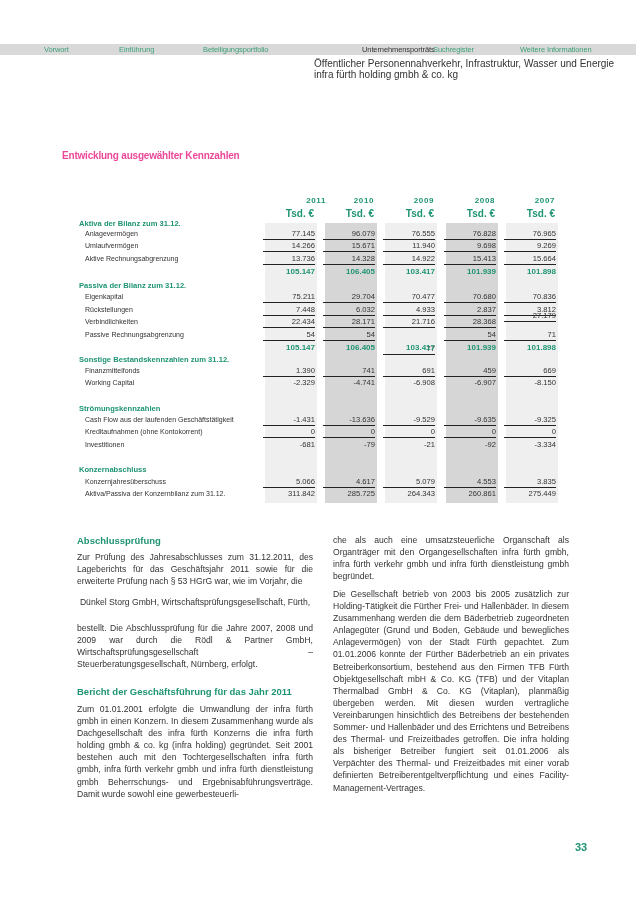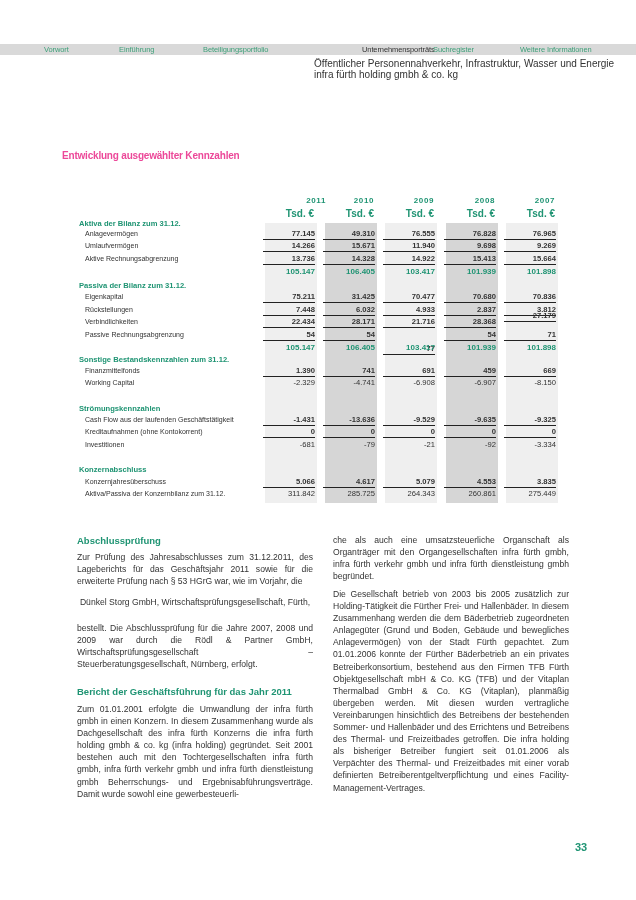--- a/index.html
+++ b/index.html
@@ -13,21 +13,21 @@
 
   .col-bg { position:absolute; top:223px; height:280px; width:52px; }
   .col-bg.light { background:#efefef; }
   .col-bg.dark { background:#d6d6d6; }
   .year { position:absolute; top:196px; width:52px; text-align:right; font-size:8px; font-weight:bold; color:#1f9473; letter-spacing:0.6px; }
   .unit { position:absolute; top:208px; width:52px; text-align:right; font-size:10px; font-weight:bold; color:#1f9473; }
 
   .sec { position:absolute; left:79px; font-size:7.6px; font-weight:bold; color:#1f9473; }
   .rl { position:absolute; left:85px; font-size:7px; color:#333; white-space:nowrap; }
   .cell { position:absolute; width:52px; text-align:right; font-size:7.6px; color:#333; height:10px; line-height:10px; }
-  .cell.ul { border-bottom:1.3px solid #222;font-weight:bold; }
+  .cell.ul { border-bottom:1.3px solid #222; }
   .cell.tot { font-weight:bold; color:#1f9473; font-size:8px; }
 
   .h2 { position:absolute; font-size:9.5px; font-weight:bold; color:#1f9473; }
   .para { position:absolute; width:236px; font-size:8.6px; line-height:12.1px; color:#333; text-align:justify; margin:0; }
   .para.center { text-align:center; }
   .pageno { position:absolute; left:575px; top:841px; font-size:11px; color:#1f9473; font-weight:bold; }
 </style>
 </head>
 <body>
 
@@ -59,21 +59,21 @@
   <div class="year" style="left:503px">2007</div>
   <div class="unit" style="left:262px">Tsd. €</div>
   <div class="unit" style="left:322px">Tsd. €</div>
   <div class="unit" style="left:382px">Tsd. €</div>
   <div class="unit" style="left:443px">Tsd. €</div>
   <div class="unit" style="left:503px">Tsd. €</div>
 
   <div class="sec" style="top:219px">Aktiva der Bilanz zum 31.12.</div>
   <div class="rl" style="top:230px">Anlagevermögen</div>
   <div class="cell ul" style="left:263px;top:229px">77.145</div>
-  <div class="cell ul" style="left:323px;top:229px">49.310</div>
+  <div class="cell ul" style="left:323px;top:229px">96.079</div>
   <div class="cell ul" style="left:383px;top:229px">76.555</div>
   <div class="cell ul" style="left:444px;top:229px">76.828</div>
   <div class="cell ul" style="left:504px;top:229px">76.965</div>
 
   <div class="rl" style="top:242px">Umlaufvermögen</div>
   <div class="cell ul" style="left:263px;top:241px">14.266</div>
   <div class="cell ul" style="left:323px;top:241px">15.671</div>
   <div class="cell ul" style="left:383px;top:241px">11.940</div>
   <div class="cell ul" style="left:444px;top:241px">9.698</div>
   <div class="cell ul" style="left:504px;top:241px">9.269</div>
@@ -87,21 +87,21 @@
 
   <div class="cell tot" style="left:263px;top:267px">105.147</div>
   <div class="cell tot" style="left:323px;top:267px">106.405</div>
   <div class="cell tot" style="left:383px;top:267px">103.417</div>
   <div class="cell tot" style="left:444px;top:267px">101.939</div>
   <div class="cell tot" style="left:504px;top:267px">101.898</div>
 
   <div class="sec" style="top:281px">Passiva der Bilanz zum 31.12.</div>
   <div class="rl" style="top:293px">Eigenkapital</div>
   <div class="cell ul" style="left:263px;top:292px">75.211</div>
-  <div class="cell ul" style="left:323px;top:292px">31.425</div>
+  <div class="cell ul" style="left:323px;top:292px">29.704</div>
   <div class="cell ul" style="left:383px;top:292px">70.477</div>
   <div class="cell ul" style="left:444px;top:292px">70.680</div>
   <div class="cell ul" style="left:504px;top:292px">70.836</div>
 
   <div class="rl" style="top:306px">Rückstellungen</div>
   <div class="cell ul" style="left:263px;top:305px">7.448</div>
   <div class="cell ul" style="left:323px;top:305px">6.032</div>
   <div class="cell ul" style="left:383px;top:305px">4.933</div>
   <div class="cell ul" style="left:444px;top:305px">2.837</div>
   <div class="cell ul" style="left:504px;top:305px">3.812</div>

